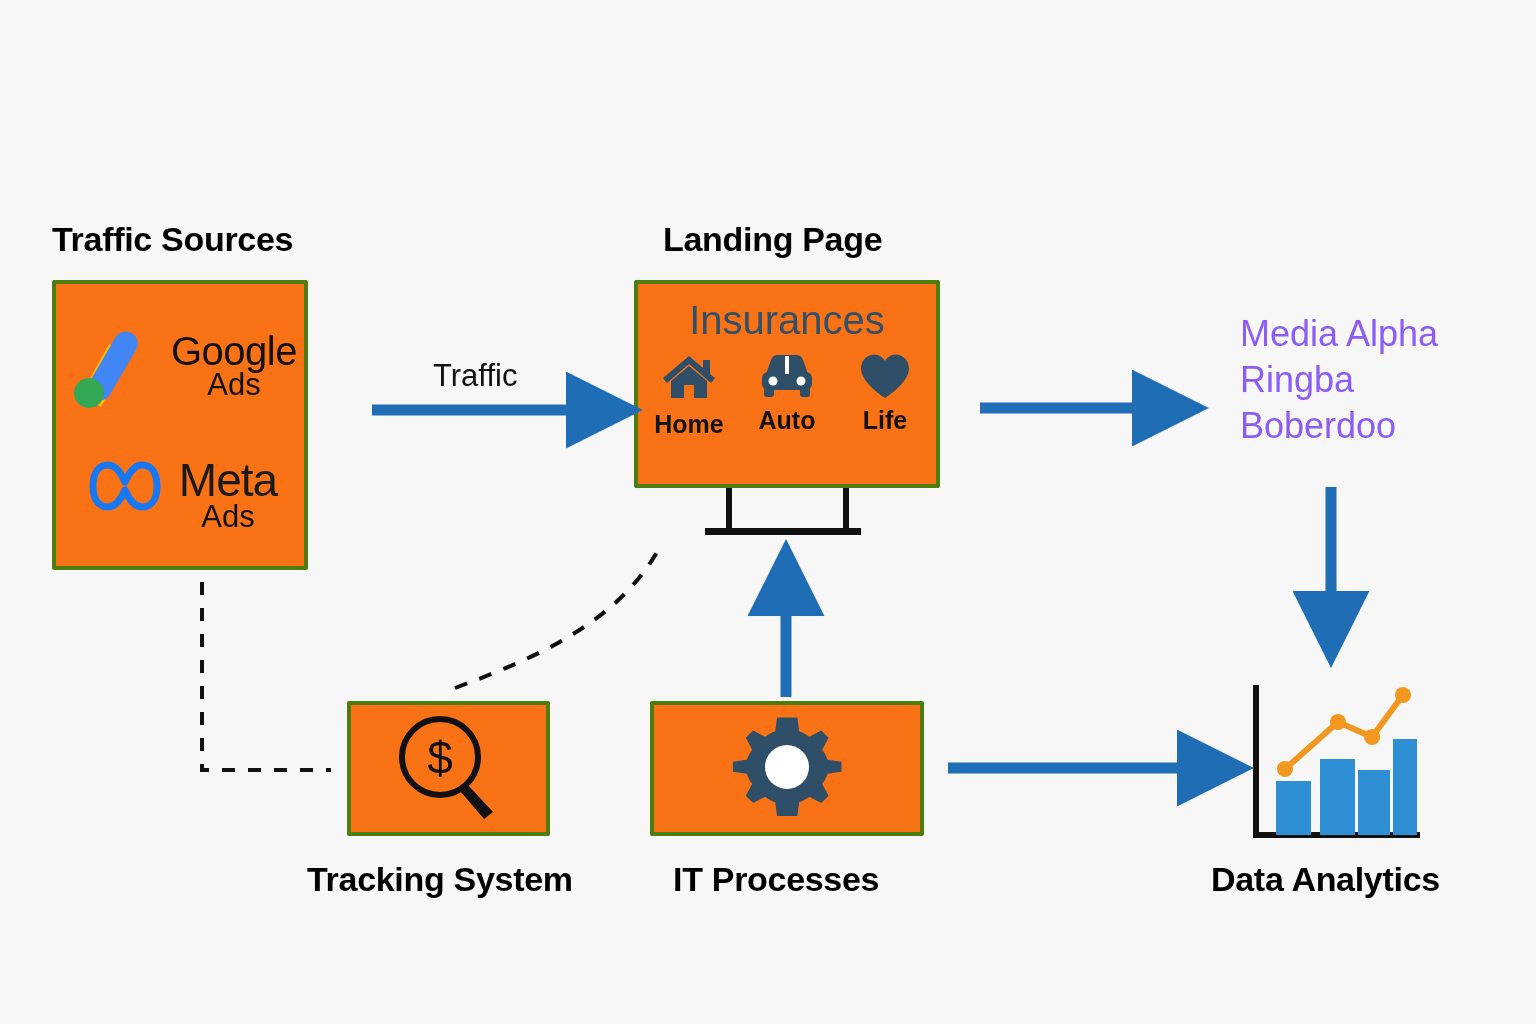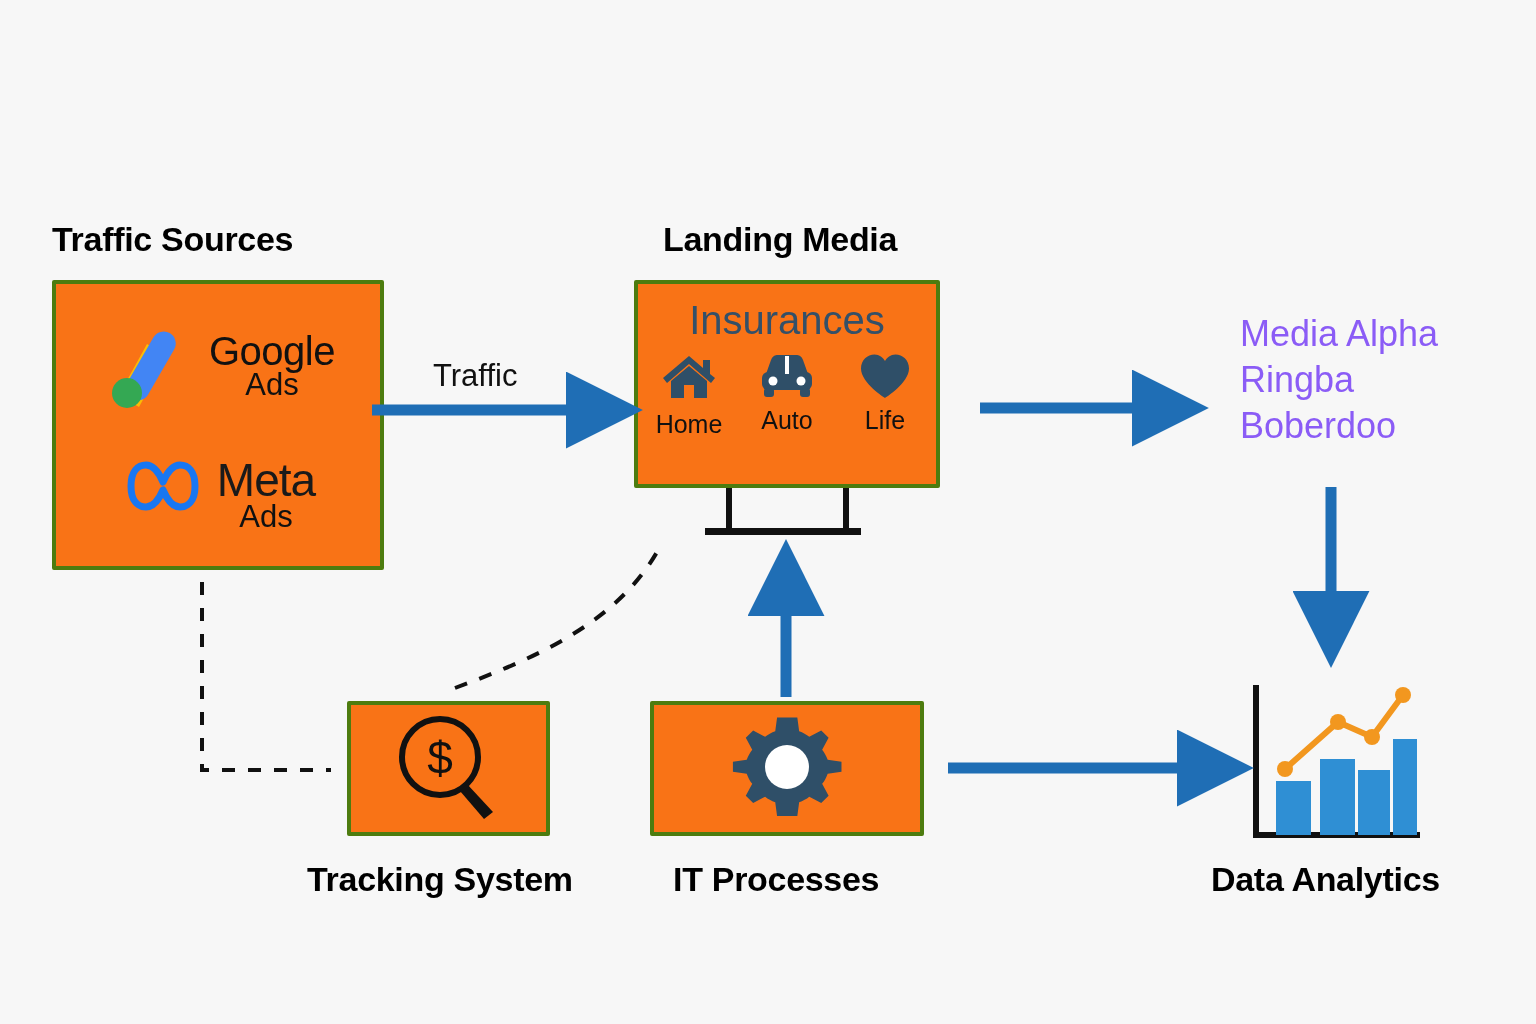--- a/index.html
+++ b/index.html
@@ -33,21 +33,21 @@
 
   
   .card {
     background: #f97316;
     border: 4px solid #4d7c0f;
     border-radius: 2px;
   }
 
   
   .box-traffic {
-    left: 52px; top: 280px; width: 332px; height: 290px;
+    left: 52px; top: 280px; width: 256px; height: 290px;
     display: flex; flex-direction: column;
     align-items: center; justify-content: center;
     gap: 12px;
   }
   .brand-row {
     display: flex; align-items: center; gap: 12px;
     justify-content: center;
   }
   .brand-block { display: flex; flex-direction: column; align-items: center; }
   .brand-sub {
@@ -60,21 +60,21 @@
   .monitor-screen {
     left: 634px; top: 280px; width: 306px; height: 208px;
     display: flex; flex-direction: column; align-items: center;
     padding-top: 16px;
   }
   .insurances-heading {
     font-size: 40px; color: #345068; line-height: 1;
     letter-spacing: 0px;
   }
   .ins-row { display: flex; gap: 26px; margin-top: 12px; }
-  .ins-item { display: flex; flex-direction: column; align-items: center; width: 72px; }
+  .ins-item { display: flex; flex-direction: column; align-items: center; width: 72px; font-weight: bold; }
   .ins-label { font-size: 25px; color: #111; margin-top: 4px; line-height: 1; }
 
   .monitor-neck-l { left: 726px; top: 488px; width: 6px;  height: 44px; background:#111; }
   .monitor-neck-r { left: 843px; top: 488px; width: 6px;  height: 44px; background:#111; }
   .monitor-base   { left: 705px; top: 528px; width: 156px; height: 7px; background:#111; }
 
   
   .box-tracking {
     left: 347px; top: 701px; width: 203px; height: 135px;
     display:flex; align-items:center; justify-content:center;
@@ -98,21 +98,21 @@
   .label-traffic { left: 433px; top: 358px; }
 
   svg.overlay { position:absolute; left:0; top:0; width:1536px; height:1024px; pointer-events:none; }
 </style>
 </head>
 <body>
 
 <div id="canvas">
 
   <div class="abs section-title title-traffic">Traffic Sources</div>
-  <div class="abs section-title title-landing">Landing Media</div>
+  <div class="abs section-title title-landing">Landing Page</div>
   <div class="abs section-title title-it">IT Processes</div>
   <div class="abs section-title title-tracking">Tracking System</div>
   <div class="abs section-title title-analytics">Data Analytics</div>
 
   <div class="abs card box-traffic">
 
     <div class="brand-row">
       <span>
         <svg width="96" height="96" viewBox="0 0 96 96">
 

